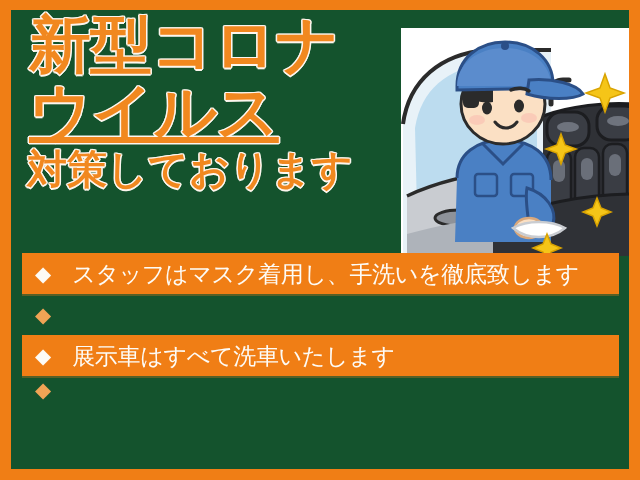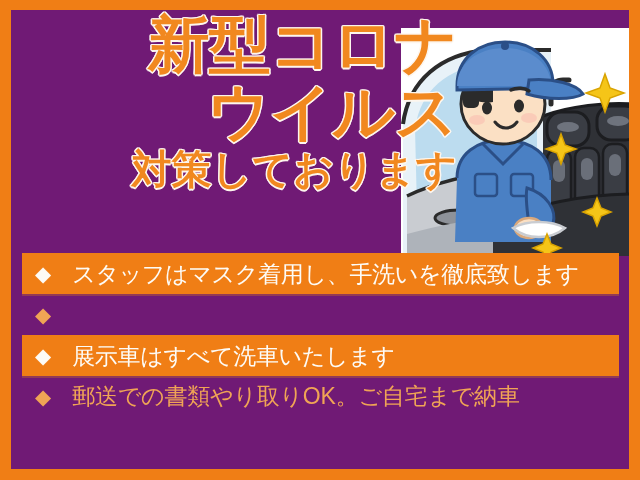--- a/index.html
+++ b/index.html
@@ -21,23 +21,22 @@
     height: 480px;
     box-sizing: border-box;
     background: #f07e15;
     padding: 10px 11px 11px 11px;
   }
   #inner {
     position: relative;
     width: 100%;
     height: 100%;
     box-sizing: border-box;
-    background: #701a75;
+    background: #14532d;
     overflow: hidden;
-    text-align: right;
   }
 
   
   #headline {
     position: absolute;
     left: 16px;
     top: 2px;
     width: 430px;
     z-index: 4;
   }
@@ -46,21 +45,21 @@
     font-weight: 700;
     letter-spacing: -1px;
     white-space: nowrap;
     text-shadow:
        1.5px 0 0 #fdf6ee, -1.5px 0 0 #fdf6ee,
        0 1.5px 0 #fdf6ee, 0 -1.5px 0 #fdf6ee,
        1px 1px 0 #fdf6ee, -1px -1px 0 #fdf6ee,
        1px -1px 0 #fdf6ee, -1px 1px 0 #fdf6ee;
   }
   .hl-1 { font-size: 62px; line-height: 66px; margin-left: 2px; }
-  .hl-2 { font-size: 62px; line-height: 68px; margin-left: 16px; }
+  .hl-2 { font-size: 62px; line-height: 68px; margin-left: 2px; text-decoration: underline; }
   .hl-3 { font-size: 40px; line-height: 46px; margin-left: 0; letter-spacing: 0px; }
 
   
   #illustration {
     position: absolute;
     right: 0px;
     top: 18px;
     width: 228px;
     height: 228px;
     z-index: 2;
@@ -239,20 +238,19 @@
       </div>
 
       <div class="bullet-row band">
         <span class="bullet-mark">◆</span>
         <span class="bullet-text">展示車はすべて洗車いたします</span>
       </div>
 
       <div class="bullet-row plain tall">
         <div class="row-inline">
           <span class="bullet-mark">◆</span>
-          <span class="bullet-text">郵送での書類やり取りOK。ご自宅まで納車</span>
         </div>
       </div>
 
     </div>
 
   </div>
 </div>
 
 </body></html>

